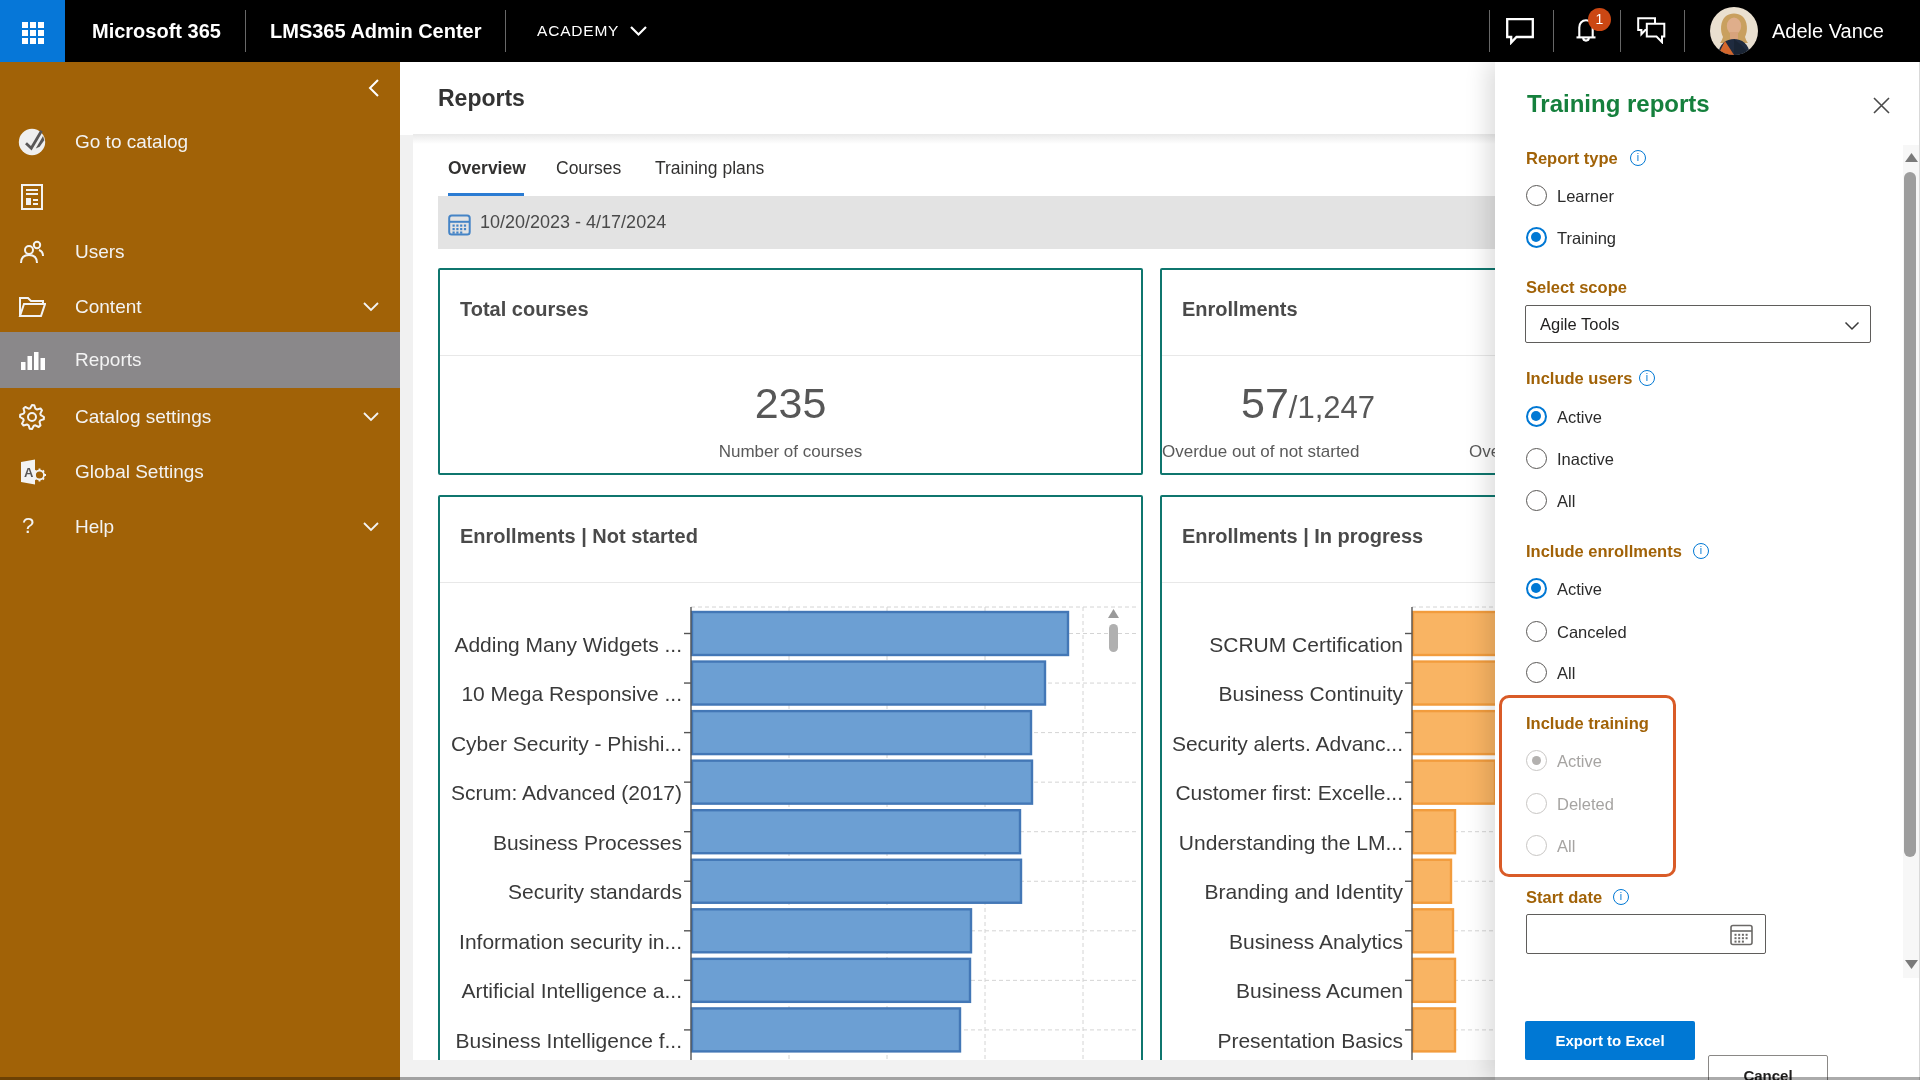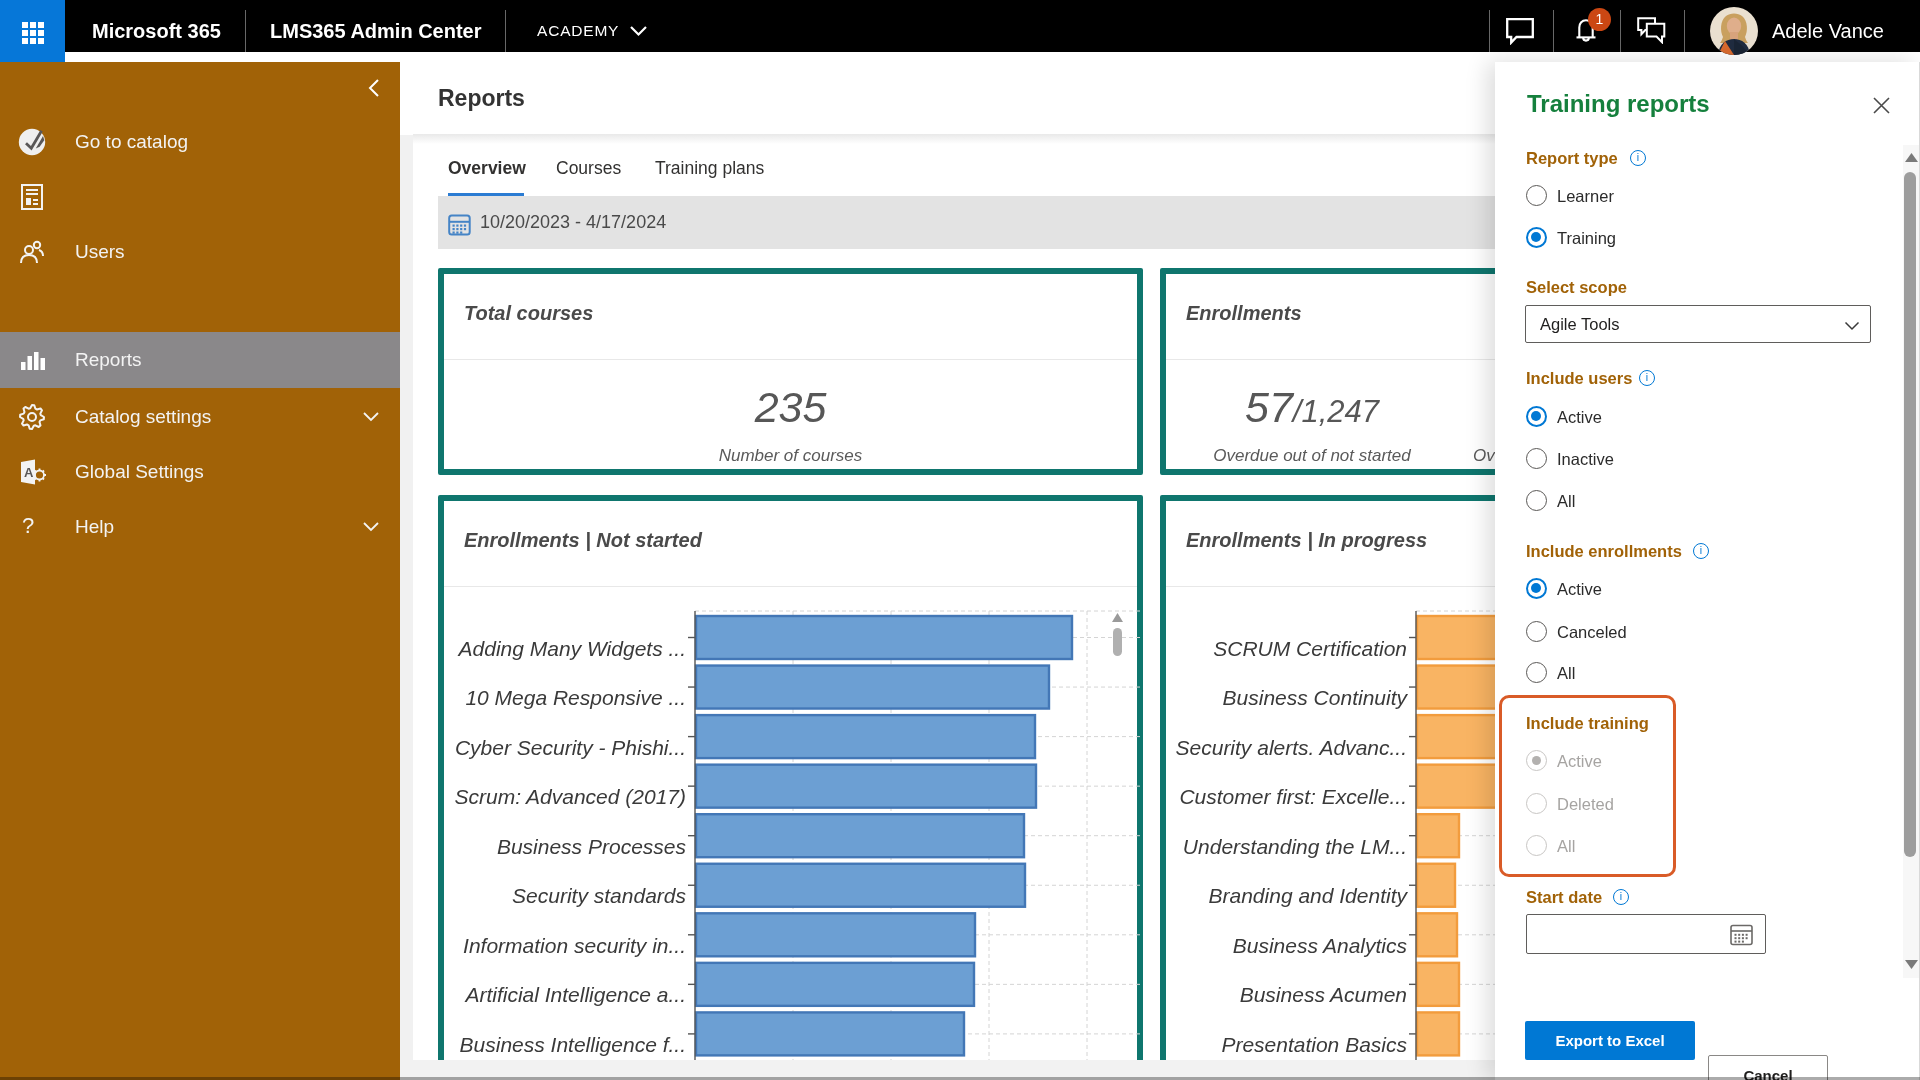--- a/index.html
+++ b/index.html
@@ -1,20 +1,20 @@
 <!DOCTYPE html>
 <html><head>
 <meta charset="utf-8">
 <style>
   * { margin:0; padding:0; box-sizing:border-box; }
   html,body { width:1920px; height:1080px; overflow:hidden; font-family:"Liberation Sans", sans-serif; background:#fff; }
   .abs { position:absolute; }
 
   
-  #topbar { position:absolute; left:0; top:0; width:1920px; height:52px; background:#000; z-index:50; }
+  #topbar { position:absolute; left:0; top:0; width:1920px; height:62px; background:#000; z-index:50; }
   #waffle { position:absolute; left:0; top:0; width:65px; height:62px; background:#0677d8; }
   .wsq { position:absolute; width:6px; height:6px; background:#fff; }
   .tbtxt { position:absolute; color:#fff; font-size:20px; font-weight:600; line-height:62px; white-space:nowrap; }
   .tbdiv { position:absolute; top:10px; width:1px; height:42px; background:#686868; }
   #acad { position:absolute; left:537px; top:0; color:#fff; font-size:15.5px; font-weight:400; letter-spacing:0.8px; line-height:62px; }
 
   
   #sidebar { position:absolute; left:0; top:62px; width:400px; height:1018px; background:#a16207; z-index:10; }
   .navrow { position:absolute; left:0; width:400px; height:56px; }
   .navrow.sel { background:#8a888a; }
@@ -25,21 +25,21 @@
   
   #main { position:absolute; left:400px; top:62px; width:1520px; height:1018px; background:#fff; }
   #gutter { position:absolute; left:0px; top:73px; width:13px; height:925px; background:#f1f1f1; }
   #hdrshadow { position:absolute; left:13px; top:72px; width:1507px; height:10px; background:linear-gradient(#e9e9e9,#ffffff); }
   #h1 { position:absolute; left:38px; top:23px; font-size:23px; font-weight:600; color:#333; }
   .tab { position:absolute; top:96px; font-size:17.5px; color:#323130; }
   #tabunderline { position:absolute; left:48px; top:131px; width:76px; height:3px; background:#2b7cd3; }
   #datebar { position:absolute; left:38px; top:134px; width:1482px; height:53px; background:#e3e3e3; }
   #datetxt { position:absolute; left:80px; top:150px; font-size:18px; color:#4a4a4a; }
 
-  .card { position:absolute; background:#fff; border:6px solid #0f766e; border-radius:2px;font-style:italic; }
+  .card { position:absolute; background:#fff; border:2px solid #0f766e; border-radius:2px; }
   .cardtitle { position:absolute; left:20px; top:28px; font-size:20px; font-weight:600; color:#4a4a4a; }
   .carddiv { position:absolute; left:0; right:0; top:85px; height:1px; background:#e8e8e8; }
 
   .bignum { font-size:43px; color:#575757; }
   .bignum small { font-size:31px; color:#575757; font-weight:400; }
   .sublbl { font-size:17px; color:#5a5a5a; }
 
   
   #panel { position:absolute; left:1495px; top:62px; width:425px; height:1018px; background:#fff; z-index:60; box-shadow:-7px 0 22px rgba(0,0,0,0.14); }
   #ptitle { position:absolute; left:32px; top:28px; font-size:24px; font-weight:600; color:#15803d; }
@@ -148,20 +148,30 @@
     </svg>
   </div>
   <div class="navrow" style="top:162px;">
     <svg class="navico" viewBox="0 0 28 28">
       <circle cx="11" cy="12" r="4" stroke="#f3f3f3" stroke-width="2" fill="none"></circle>
       <path d="M3 25 C3 19 6 17 11 17 C16 17 19 19 19 25" stroke="#f3f3f3" stroke-width="2" fill="none"></path>
       <circle cx="19" cy="7" r="3.2" stroke="#f3f3f3" stroke-width="2" fill="none"></circle>
       <path d="M21 12 C24 13 25 15 25 18" stroke="#f3f3f3" stroke-width="2" fill="none"></path>
     </svg>
     <div class="navtxt">Users</div>
+  </div>
+  <div class="navrow" style="top:217px;">
+    <svg class="navico" viewBox="0 0 28 28">
+      <path d="M2 23 V5 H10 L13 8 H25 V11" stroke="#f3f3f3" stroke-width="2" fill="none"></path>
+      <path d="M2 23 L6 11 H27 L23 23 Z" stroke="#f3f3f3" stroke-width="2" fill="none"></path>
+    </svg>
+    <div class="navtxt">Content</div>
+    <svg class="navchev" viewBox="0 0 18 14">
+        <path d="M2 3 L9 10 L16 3" stroke="#f3f3f3" stroke-width="1.8" fill="none"></path>
+      </svg>
   </div>
   <div class="navrow sel" style="top:270px;">
     <svg class="navico" viewBox="0 0 28 28">
       <rect x="3" y="16" width="4.5" height="8" fill="#fff"></rect>
       <rect x="9.5" y="10" width="4.5" height="14" fill="#fff"></rect>
       <rect x="16" y="6" width="4.5" height="18" fill="#fff"></rect>
       <rect x="22.5" y="12" width="4.5" height="12" fill="#fff"></rect>
     </svg>
     <div class="navtxt">Reports</div>
   </div>
@@ -234,21 +244,21 @@
     <div class="cardtitle">Total courses</div>
     <div class="carddiv"></div>
     <div style="position:absolute; left:0; right:0; top:109px; text-align:center;" class="bignum">235</div>
     <div style="position:absolute; left:0; right:0; top:172px; text-align:center;" class="sublbl">Number of courses</div>
   </div>
 
   <div class="card" style="left:760px; top:206px; width:710px; height:207px;">
     <div class="cardtitle">Enrollments</div>
     <div class="carddiv"></div>
     <div style="position:absolute; left:0px; top:109px; width:292px; text-align:center;" class="bignum">57<small>/1,247</small></div>
-    <div style="position:absolute; left:0px; top:172px; width:292px; text-align:center;" class="sublbl">Overdue out of not started</div>
+    <div style="position:absolute; left:0px; top:172px; width:292px; text-align:left;" class="sublbl">Overdue out of not started</div>
     <div style="position:absolute; left:273px; top:109px; width:292px; text-align:center;" class="bignum">31<small>/864</small></div>
     <div style="position:absolute; left:273px; top:172px; width:292px; text-align:center;" class="sublbl">Overdue out of not completed</div>
   </div>
 
   <div class="card" style="left:38px; top:433px; width:705px; height:620px;">
     <div class="cardtitle">Enrollments | Not started</div>
     <div class="carddiv"></div>
     <svg style="position:absolute; left:0; top:101px;" width="703" height="517" viewBox="0 0 703 517">
       <g id="c1">
           <line x1="349" y1="9" x2="349" y2="517" stroke="#d4d4d4" stroke-width="1" stroke-dasharray="4 3"></line>

